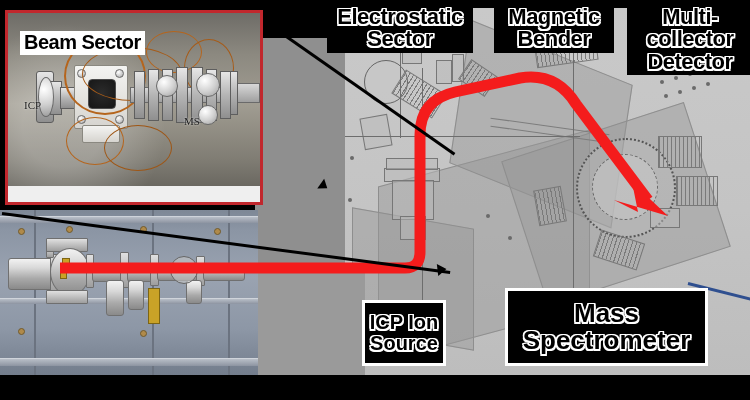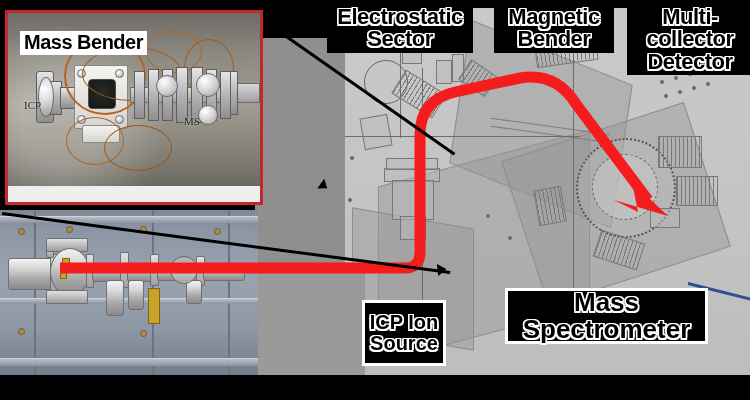--- a/index.html
+++ b/index.html
@@ -429,33 +429,33 @@
       <div class="i-disc" style="left:190px; top:92px; width:18px; height:18px;"></div>
       <div class="i-shaft" style="left:224px; top:70px; width:26px; height:18px;"></div>
       <div class="i-metal" style="left:222px; top:58px; width:6px; height:42px;"></div>
 
       <div class="i-text" style="left:16px; top:86px;">ICP</div>
       <div class="i-text" style="left:176px; top:102px;">MS</div>
 
       <div id="inset-bottom-strip"></div>
     </div>
 
-    <div id="beam-bender-label">Mass Bender</div>
+    <div id="beam-bender-label">Beam Sector</div>
   </div>
 
   <div class="lbl lbl-top" style="left:327px; top:4px; width:140px;">Electrostatic
 Sector</div>
 
   <div class="lbl lbl-top" style="left:494px; top:4px; width:114px;">Magnetic
 Bender</div>
 
   <div class="lbl lbl-top" style="left:627px; top:4px; width:120px;">Multi-
 collector
 Detector</div>
 
 
   <div class="lbl-box" style="left:362px; top:300px; width:84px; height:66px; font-size:20px;">ICP Ion
 Source</div>
 
-  <div class="lbl-box" style="left:505px; top:288px; width:203px; height:56px; font-size:26px;">Mass
+  <div class="lbl-box" style="left:505px; top:288px; width:203px; height:78px; font-size:26px;">Mass
 Spectrometer</div>
 
 </div>
 
 </body></html>

